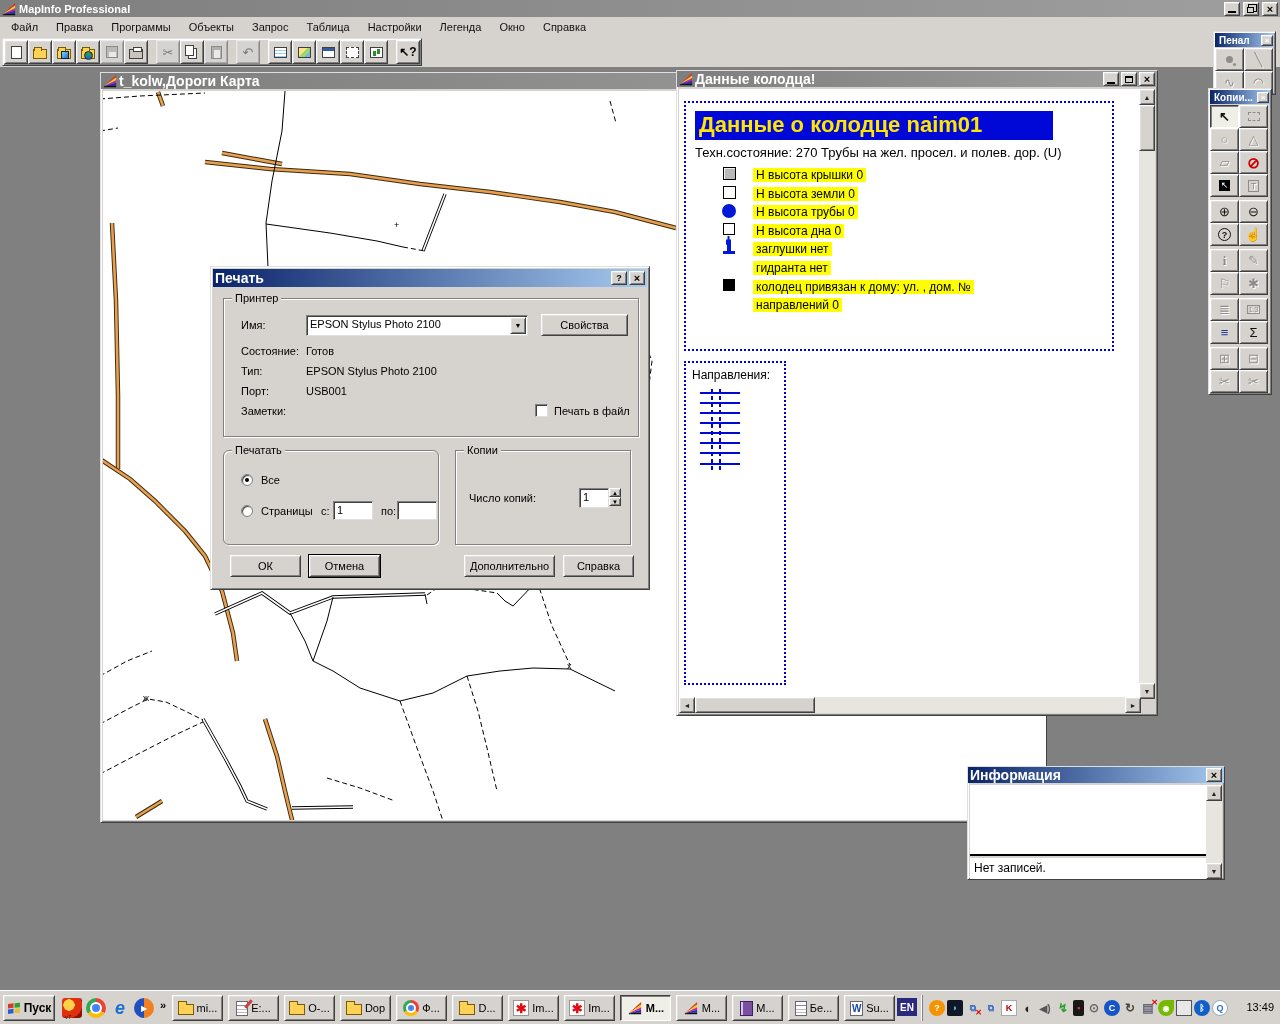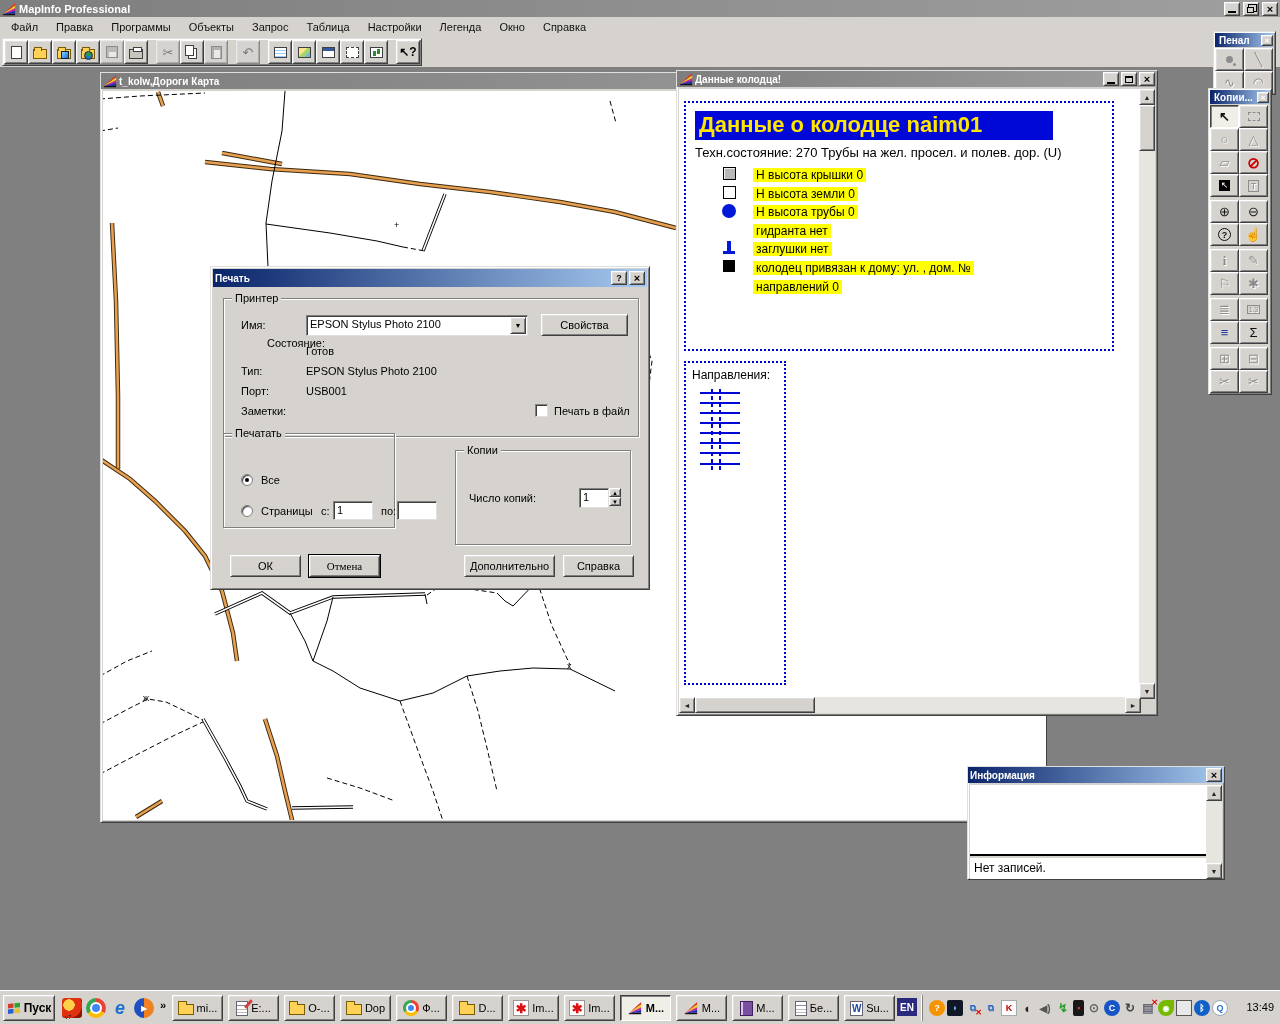--- a/index.html
+++ b/index.html
@@ -17,21 +17,21 @@
 
   .t-active   { background:linear-gradient(90deg,#0a246a,#a6caf0); color:#fff; }
   .t-inactive { background:linear-gradient(90deg,#7e7e7e,#9f9f9f); color:#fff; }
 
   .win-ctl { width:16px; height:14px; font-size:9px; font-weight:bold; color:#000; flex:none; }
   .win-ctl .mini { width:8px; height:2px; background:#000; margin-top:7px; }
   .win-ctl .rest { width:7px; height:6px; border:1px solid #000; box-shadow:2px -2px 0 -0px #d6d3ce, 2px -2px 0 1px #000; margin:2px 2px 0 0; }
   .win-ctl .cls  { font-size:11px; line-height:10px; font-weight:bold; }
 
   .titlebar { height:16px; display:flex; align-items:center; padding:0 2px; gap:2px; }
-  .titlebar .tt { font-weight:bold; font-size:10px; flex:1; white-space:nowrap; overflow:hidden; }
+  .titlebar .tt { font-weight:bold; font-size:14px; flex:1; white-space:nowrap; overflow:hidden; }
 
   
   #titlebar { position:absolute; left:0; top:0; width:1280px; height:17px; display:flex; align-items:center; gap:3px; padding:0 2px; }
   #menubar  { position:absolute; left:0; top:17px; width:1280px; height:20px; background:#d6d3ce; display:flex; align-items:center; padding-left:2px; }
   #menubar .mi { padding:2px 9px; color:#111; }
   #toolbarrow { position:absolute; left:0; top:37px; width:1280px; height:30px; background:#d6d3ce; }
   #main-toolbar { position:absolute; left:2px; top:1px; display:flex; align-items:center; padding:1px; }
   .tbtn { width:24px; height:24px; margin:0; }
   .tbtn.dis { filter:grayscale(1) opacity(.5); }
   .tsep { width:8px; height:24px; }
@@ -108,21 +108,21 @@
   
   #print-dialog { left:210px; top:199px; width:440px; height:324px; border-width:1px; }
   #print-dialog .titlebar { margin:2px; height:18px; }
   .gbox { position:absolute; border:1px solid #808080; box-shadow:inset 1px 1px 0 #fff, 1px 1px 0 #fff; }
   .gbox > .glabel { position:absolute; left:8px; top:-7px; background:#d6d3ce; padding:0 3px; }
   .lbl { position:absolute; white-space:nowrap; color:#000; }
   .edit { position:absolute; background:#fff; border:1px solid; border-color:#808080 #dfdfdf #dfdfdf #808080; box-shadow:inset 1px 1px 0 #404040; padding:2px 3px; font-size:11px; }
   .combo-arrow { position:absolute; right:1px; top:1px; bottom:1px; width:16px; }
   .combo-arrow span { font-size:7px; }
   .pbtn { position:absolute; height:22px; font-size:11px; }
-  .pbtn.default { outline:1px solid #000;font-family:Liberation Serif, serif; }
+  .pbtn.default { outline:1px solid #000; }
   .checkbox { position:absolute; width:13px; height:13px; background:#fff; border:1px solid; border-color:#808080 #dfdfdf #dfdfdf #808080; box-shadow:inset 1px 1px 0 #404040; }
   .radio { position:absolute; width:12px; height:12px; border-radius:50%; background:#fff; border:1px solid #808080; box-shadow:inset 1px 1px 1px #404040; }
   .radio.sel::after { content:""; position:absolute; left:3px; top:3px; width:4px; height:4px; border-radius:50%; background:#000; }
   .spin { position:absolute; width:12px; }
   .spin div { height:9px; font-size:6px; }
 
   
   .float-tb { position:absolute; background:#d6d3ce; border:1px solid; border-color:#dfdfdf #404040 #404040 #dfdfdf; box-shadow:inset 1px 1px 0 #fff, inset -1px -1px 0 #808080; padding:1px; }
   .float-tb .ft-title { height:14px; display:flex; align-items:center; padding:0 1px 0 4px; font-size:10px; font-weight:bold; }
   .float-tb .ft-title .tt { flex:1; }
@@ -392,26 +392,30 @@
             </div>
             <div class="well-row">
               <span class="ico"><span class="wi wi-white-square"></span></span>
               <span class="txt">Н высота земли 0</span>
             </div>
             <div class="well-row">
               <span class="ico"><span class="wi wi-blue-circle"></span></span>
               <span class="txt">Н высота трубы 0</span>
             </div>
             <div class="well-row">
-              <span class="ico"></span>
-              <span class="txt">гидранта нет</span>
+              <span class="ico"><span class="wi wi-square-hydrant"></span></span>
+              <span class="txt">Н высота дна 0</span>
             </div>
             <div class="well-row">
               <span class="ico"><span class="wi wi-blue-plug"></span></span>
               <span class="txt">заглушки нет</span>
+            </div>
+            <div class="well-row">
+              <span class="ico"></span>
+              <span class="txt">гидранта нет</span>
             </div>
             <div class="well-row">
               <span class="ico"><span class="wi wi-black-square"></span></span>
               <span class="txt">колодец привязан к дому: ул. , дом. №</span>
             </div>
             <div class="well-row">
               <span class="ico"></span>
               <span class="txt">направлений 0</span>
             </div>
           </div>
@@ -460,31 +464,31 @@
     <div class="edit" style="left:95px; top:48px; width:222px; height:21px;">
       <span>EPSON Stylus Photo 2100</span>
       <span class="combo-arrow btn">
           <span>▼</span>
         </span>
     </div>
     <div class="pbtn btn" style="left:330px; top:47px; width:87px;">
         <span>Свойства</span>
       </div>
 
-    <span class="lbl" style="left:30px; top:70px;margin-left:26px;">Состояние:</span>
+    <span class="lbl" style="left:30px; top:78px;">Состояние:</span>
     <span class="lbl" style="left:95px; top:78px;">Готов</span>
     <span class="lbl" style="left:30px; top:98px;">Тип:</span>
     <span class="lbl" style="left:95px; top:98px;">EPSON Stylus Photo 2100</span>
     <span class="lbl" style="left:30px; top:118px;">Порт:</span>
     <span class="lbl" style="left:95px; top:118px;">USB001</span>
     <span class="lbl" style="left:30px; top:138px;">Заметки:</span>
     <span class="checkbox" style="left:324px; top:137px;"></span>
     <span class="lbl" style="left:343px; top:138px;">Печать в файл</span>
 
-    <div class="gbox" style="left:12px; top:166px; width:172px; height:95px;">
+    <div class="gbox" style="left:12px; top:183px; width:216px; height:95px;border-radius:6px;">
       <span class="glabel">Печатать</span>
     </div>
     <span class="radio sel" style="left:30px; top:207px;"></span>
     <span class="lbl" style="left:50px; top:207px;">Все</span>
     <span class="radio" style="left:30px; top:238px;"></span>
     <span class="lbl" style="left:50px; top:238px;text-align:center;">Страницы</span>
     <span class="lbl" style="left:110px; top:238px;">с:</span>
     <div class="edit" style="left:122px; top:234px; width:40px; height:19px;"><span>1</span></div>
     <span class="lbl" style="left:170px; top:238px;">по:</span>
     <div class="edit" style="left:186px; top:234px; width:40px; height:19px;"><span></span></div>

